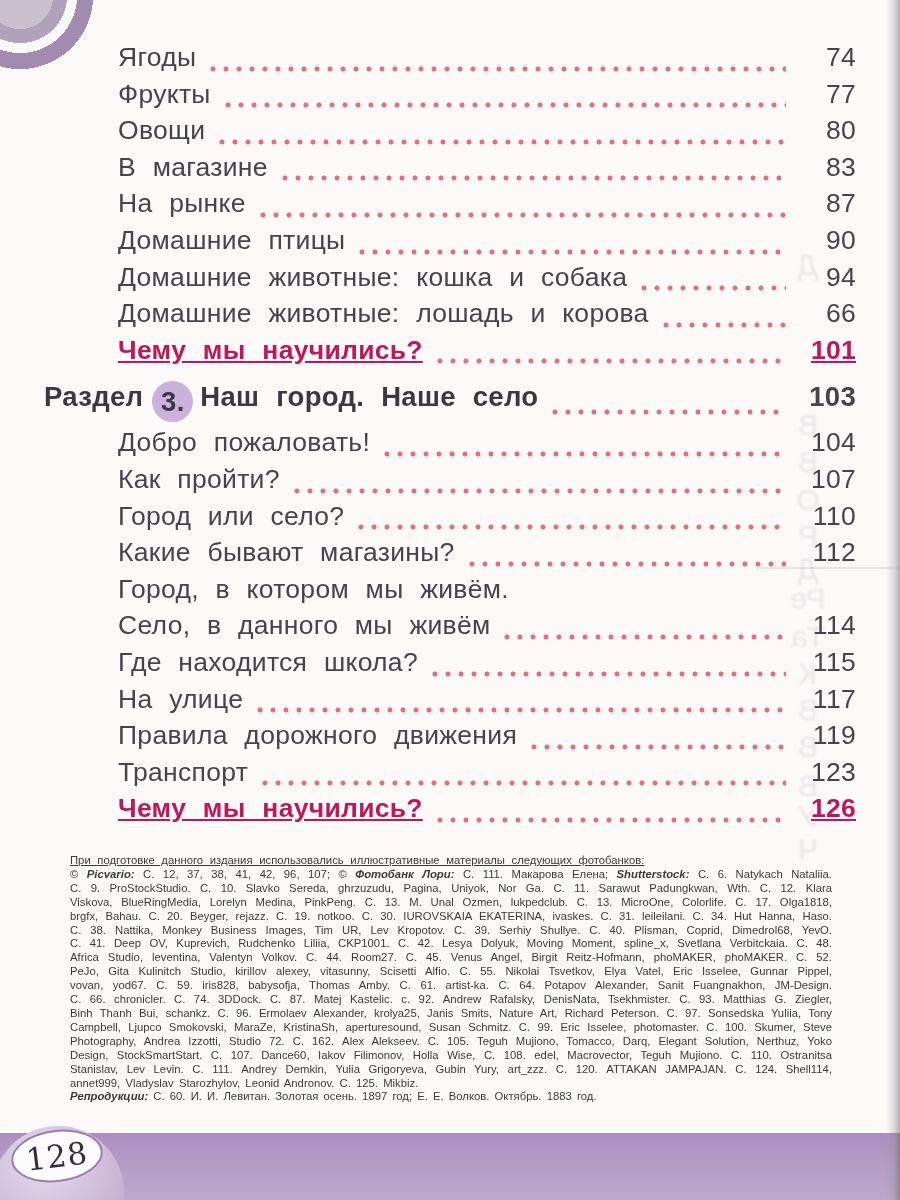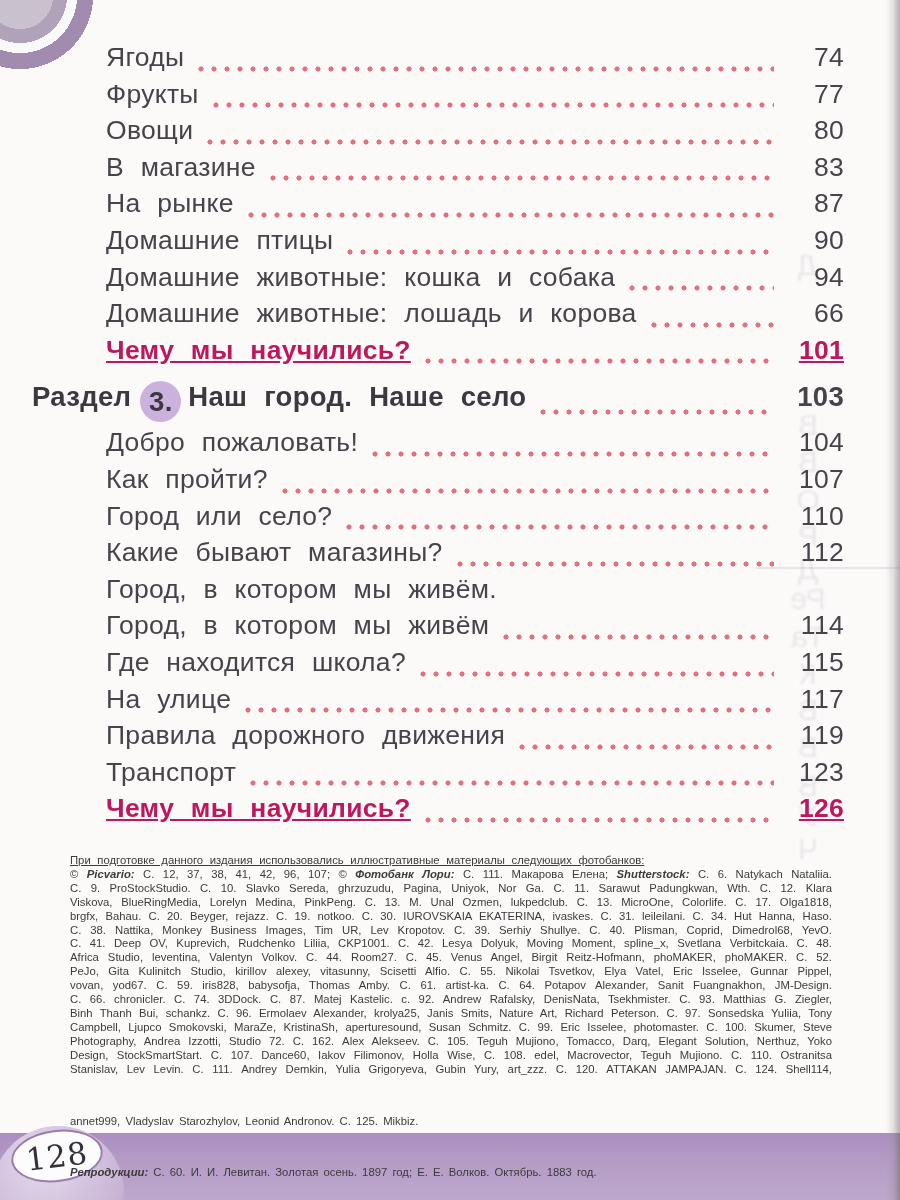--- a/index.html
+++ b/index.html
@@ -10,21 +10,21 @@
   .corner{position:absolute;left:0;top:0;width:160px;height:140px;pointer-events:none;
     background:radial-gradient(circle at 20px -4px,
       #c9c2ce 0 33px,#b0a3b9 33px 47px,#faf9fa 47px 57px,#a18cb0 57px 73px,rgba(0,0,0,0) 73px);}
 
   
   .edge-right{position:absolute;right:0;top:0;width:14px;height:1200px;z-index:40;pointer-events:none;
     background:linear-gradient(to right,rgba(120,110,115,0) 0%,rgba(150,140,148,.28) 55%,rgba(108,99,106,.5) 100%);}
   .crease{position:absolute;top:567px;left:756px;width:144px;height:2px;background:rgba(160,150,158,.22);z-index:5;}
 
   
-  .toc{position:absolute;left:32px;top:42px;width:812px;z-index:10;}
+  .toc{position:absolute;left:44px;top:42px;width:812px;z-index:10;}
   .toc-row{display:flex;align-items:baseline;height:36.6px;font-size:26.5px;color:#48434a;
            word-spacing:9px;letter-spacing:.3px;white-space:nowrap;}
   .toc-row.indent{padding-left:74px;}
   .toc-row.bold .lbl,.toc-row.bold .pg{font-weight:700;color:#be185d;text-decoration:underline;}
   .lbl{flex:0 0 auto;}
   .dots{flex:1 1 auto;align-self:flex-end;height:6px;margin:0 6px 7px 14px;
     background-image:radial-gradient(circle at 3px 3px,#e2707f 2.3px,rgba(0,0,0,0) 2.8px);
     background-size:13px 6px;background-repeat:repeat-x;}
   .dots.hidden{visibility:hidden;}
   .pg{flex:0 0 64px;text-align:right;color:#48434a;}
@@ -37,21 +37,21 @@
 
   
   .ghost{position:absolute;left:778px;width:60px;text-align:center;font-size:30px;color:#7c6f85;
     opacity:.14;filter:blur(.8px);transform:scaleX(-1);z-index:1;pointer-events:none;}
 
   
   .credits{position:absolute;left:70px;top:854px;width:762px;z-index:10;
     font-size:11.3px;line-height:13.9px;color:#3d3a3c;}
   .credits .just{text-align:justify;text-align-last:justify;}
   .credits .intro{word-spacing:3.5px;text-decoration:underline;}
-  .credits .plain{word-spacing:2px;margin-top:38px;}
+  .credits .plain{word-spacing:2px;}
   .bi{font-weight:700;font-style:italic;}
 
   
   .band{position:absolute;left:0;top:1133px;width:900px;height:67px;z-index:2;
     background:linear-gradient(180deg,#ab8ebf 0%,#b59cc6 45%,#bda8cc 100%);}
   .sphere{position:absolute;left:-8px;top:1126px;width:132px;height:132px;border-radius:50%;z-index:3;
     background:radial-gradient(circle at 38% 28%,#e3daeb 0%,#cfbddb 50%,#b89fc9 100%);}
   .page-badge{position:absolute;left:11px;top:1130px;width:88px;height:48px;z-index:4;
     background:#fdfcfd;border:2px solid #9a7cae;border-radius:50%;transform:rotate(-7deg);
     display:flex;align-items:center;justify-content:center;
@@ -135,21 +135,21 @@
         <span class="lbl">Какие бывают магазины?</span>
         <span class="dots"></span>
         <span class="pg">112</span>
       </div>
       <div class="toc-row indent">
         <span class="lbl">Город, в котором мы живём.</span>
         <span class="dots hidden"></span>
         <span class="pg"></span>
       </div>
       <div class="toc-row indent">
-        <span class="lbl">Город, в котором мы живём</span>
+        <span class="lbl">Село, в данного мы живём</span>
         <span class="dots"></span>
         <span class="pg">114</span>
       </div>
       <div class="toc-row indent">
         <span class="lbl">Где находится школа?</span>
         <span class="dots"></span>
         <span class="pg">115</span>
       </div>
       <div class="toc-row indent">
         <span class="lbl">На улице</span>

